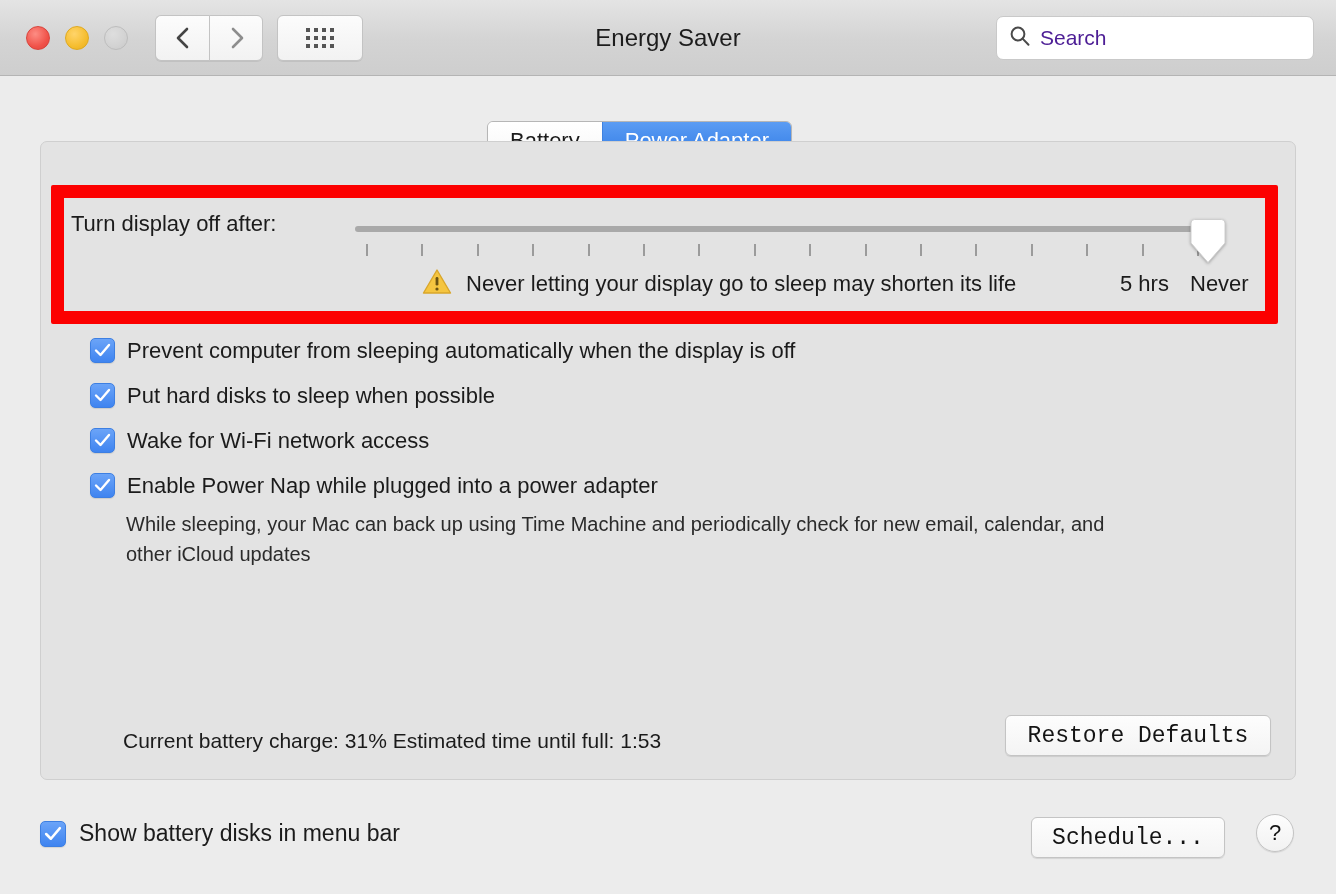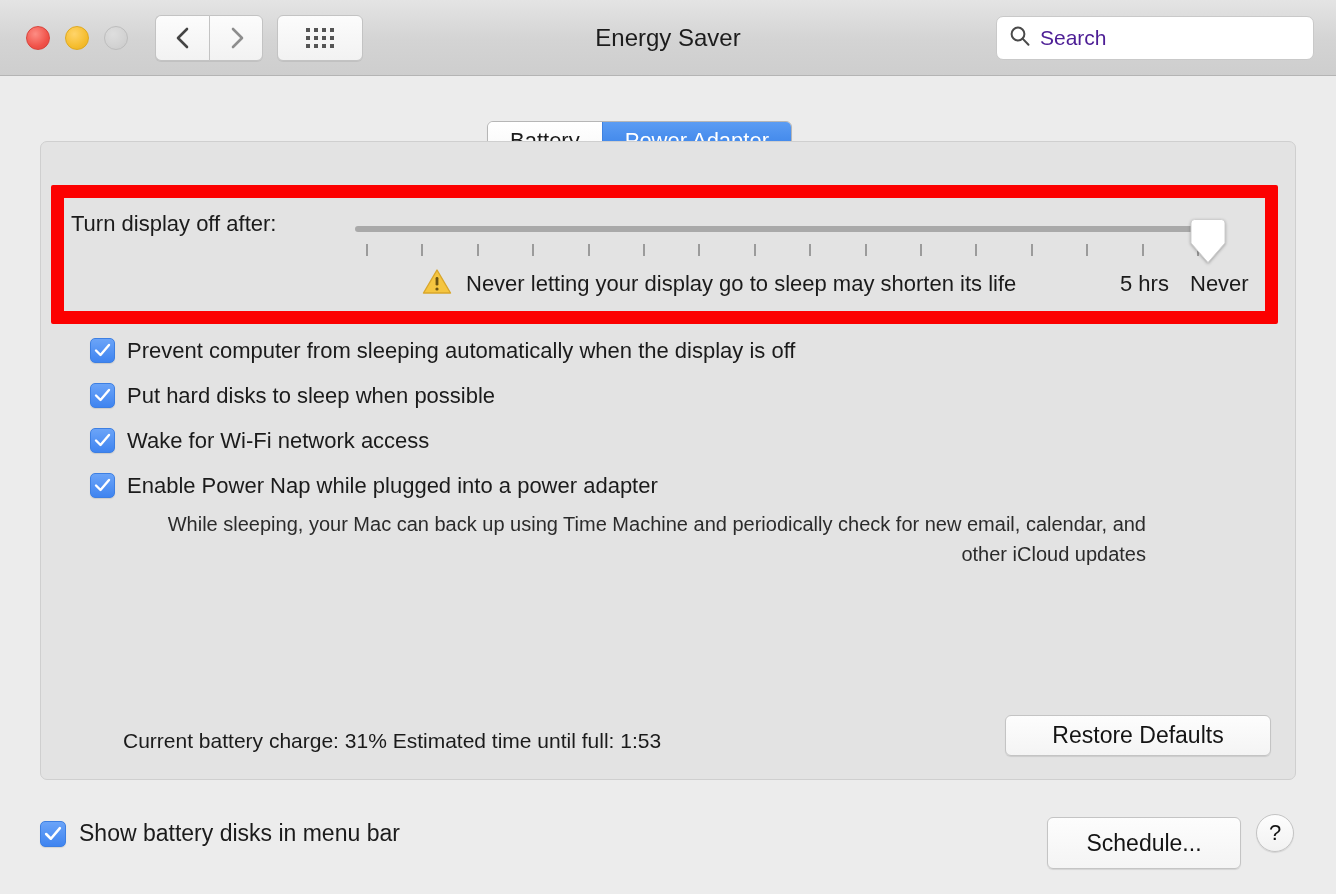--- a/index.html
+++ b/index.html
@@ -247,41 +247,40 @@
     white-space: nowrap;
   }
 
   .sub-note {
     position: absolute;
     left: 126px; top: 509px;
     width: 1020px;
     font-size: 20px;
     color: #2b2b2b;
     line-height: 30px;
-    text-align: right;
   }
 
   
   .battery-status {
     position: absolute;
     left: 123px; top: 729px;
     font-size: 21px;
     color: #1b1b1b;
     white-space: nowrap;
   }
 
   .btn {
     background: linear-gradient(to bottom, #fdfdfd 0%, #f4f4f4 100%);
     border: 1px solid #c4c4c4;
     border-radius: 6px;
     display: flex; align-items: center; justify-content: center;
     font-size: 23px;
     color: #141414;
     box-shadow: 0 1px 1px rgba(0,0,0,0.10);
-    font-family: Liberation Sans, sans-serif;
+    font-family: Liberation Mono, monospace;
   }
 
   .btn-restore {
     position: absolute;
     left: 1005px; top: 715px;
     width: 266px; height: 41px;
   }
 
   
   .footer-check {
@@ -292,21 +291,21 @@
   .footer-check .cbox { margin-top: 0; margin-right: 13px; width: 26px; height: 26px; }
   .footer-label {
     font-size: 23px;
     color: #1b1b1b;
     white-space: nowrap;
   }
 
   .btn-schedule {
     position: absolute;
     left: 1031px; top: 817px;
-    width: 194px; height: 52px; margin-left: 16px;
+    width: 194px; height: 41px;
   }
 
   .btn-help {
     position: absolute;
     left: 1256px; top: 814px;
     width: 38px; height: 38px;
     border-radius: 50%;
     background: linear-gradient(to bottom, #fdfdfd 0%, #f2f2f2 100%);
     border: 1px solid #c4c4c4;
     display: flex; align-items: center; justify-content: center;

